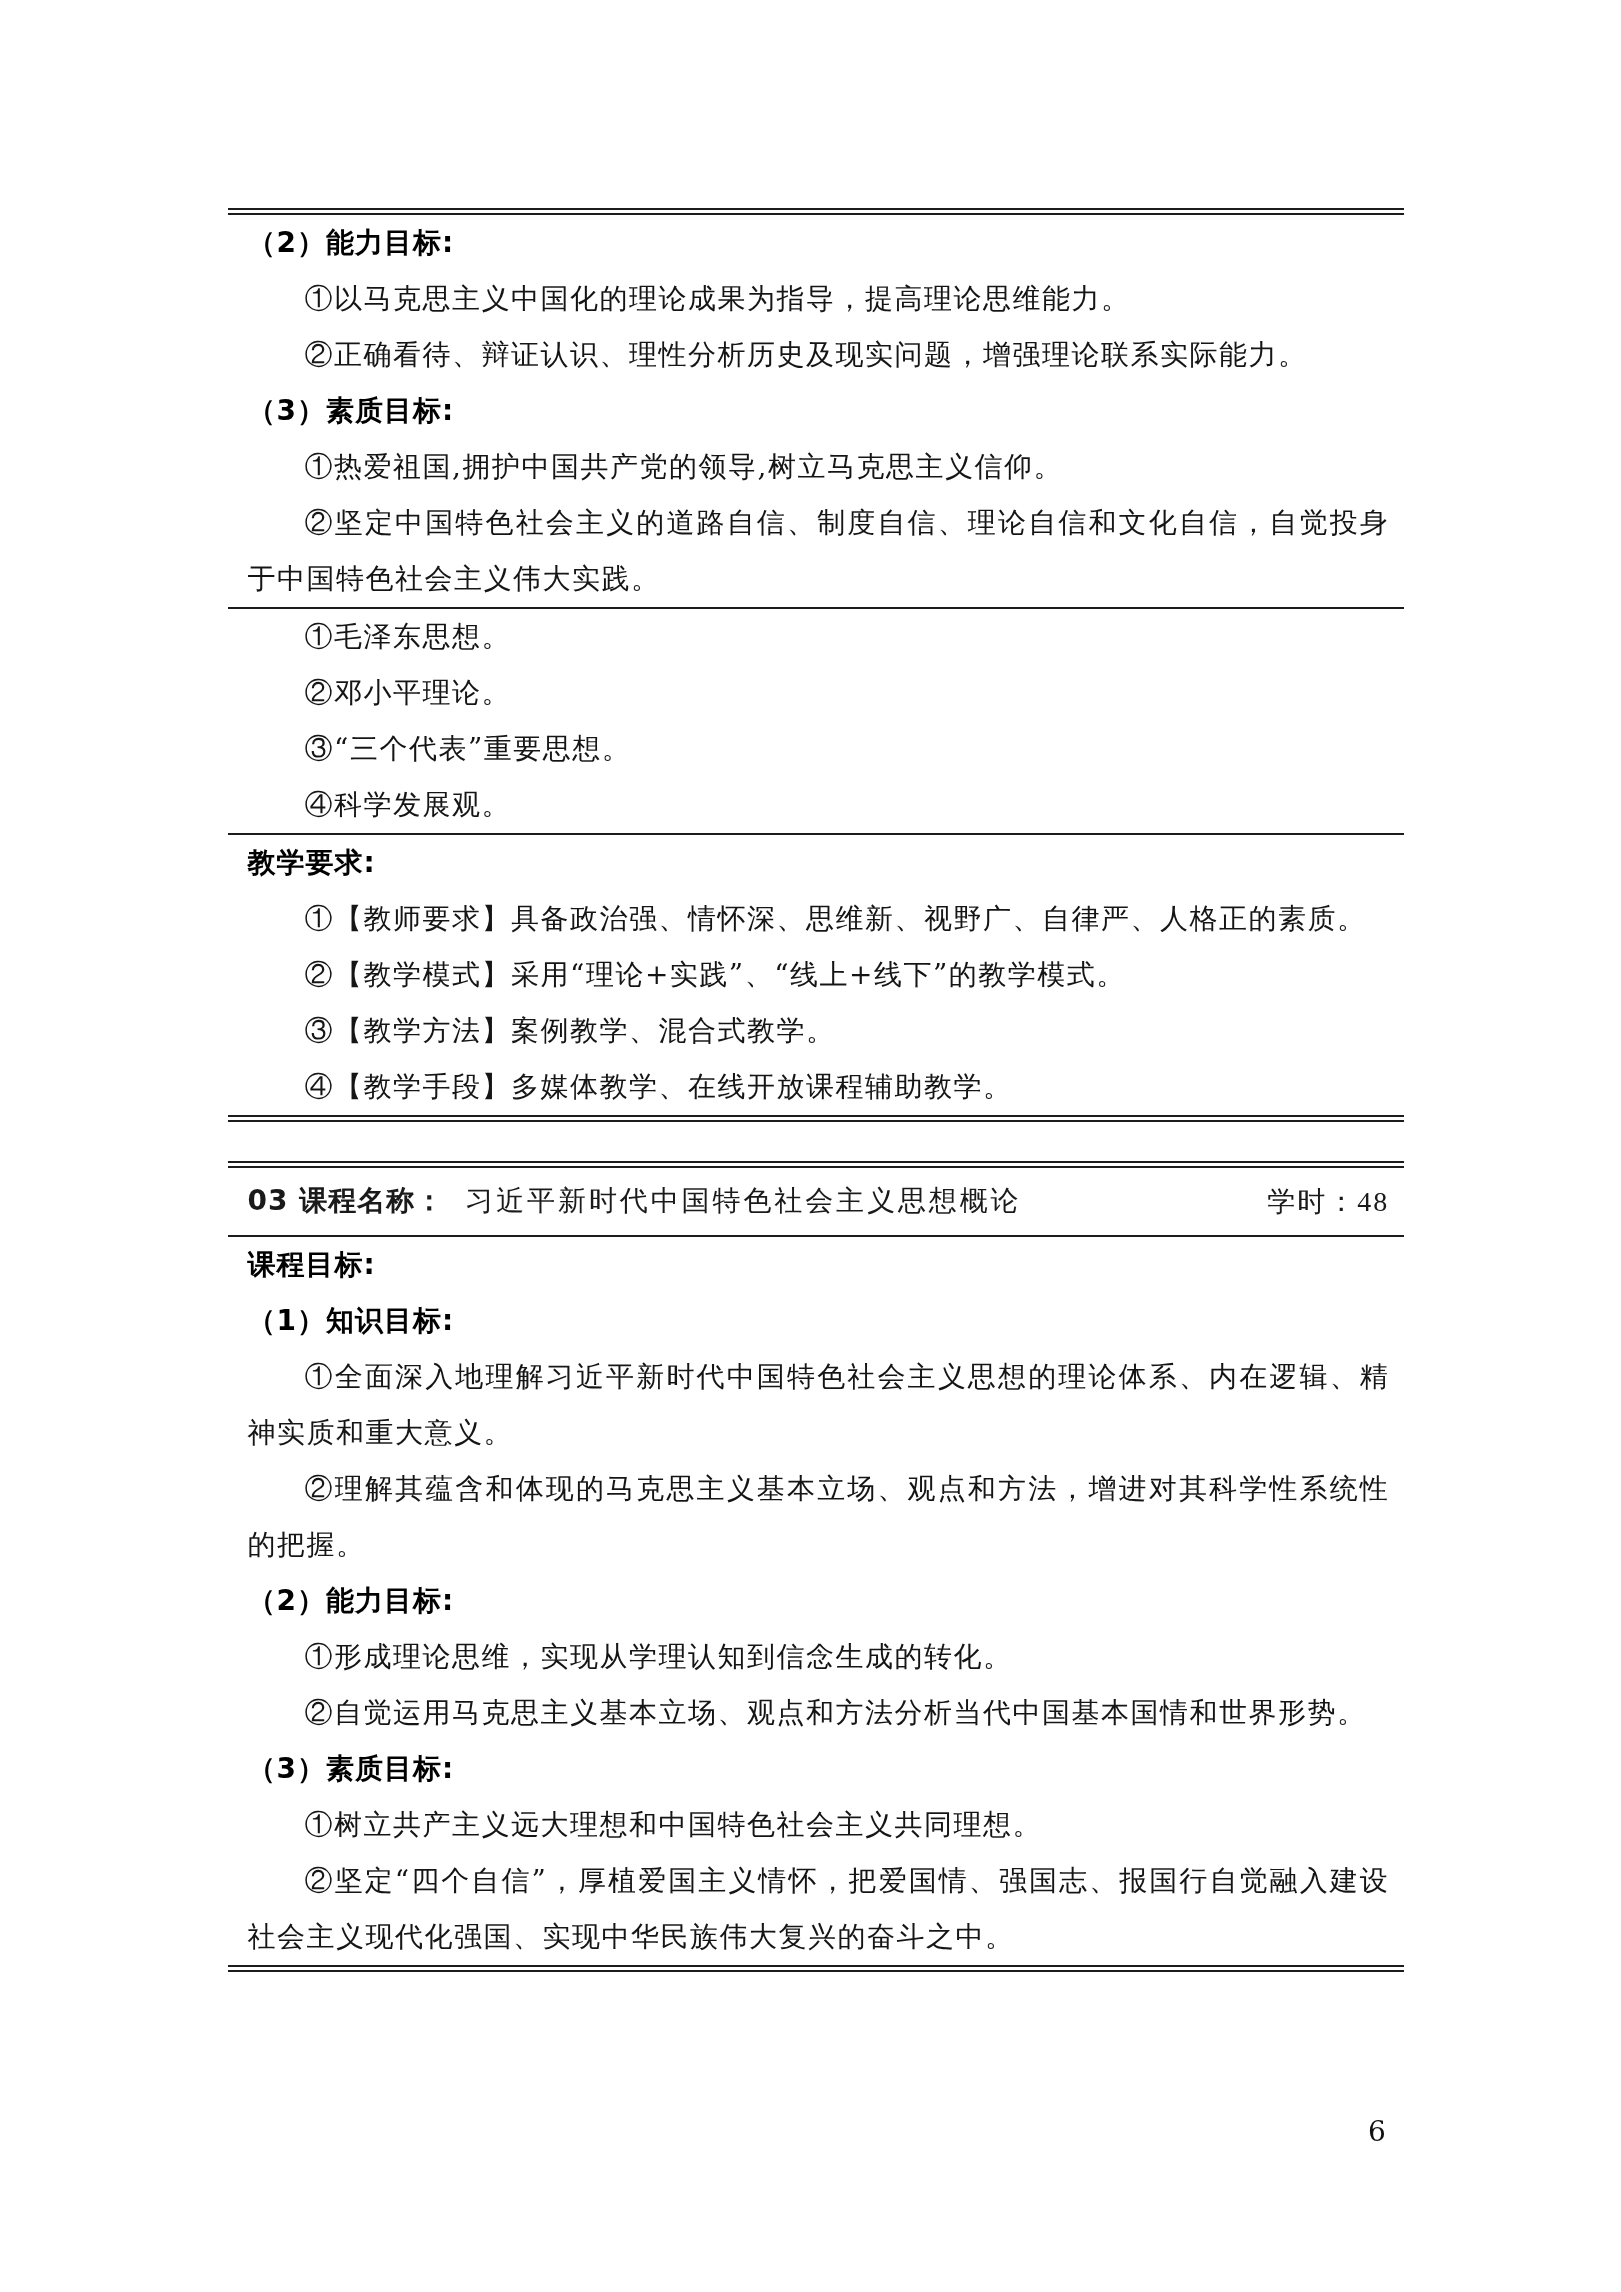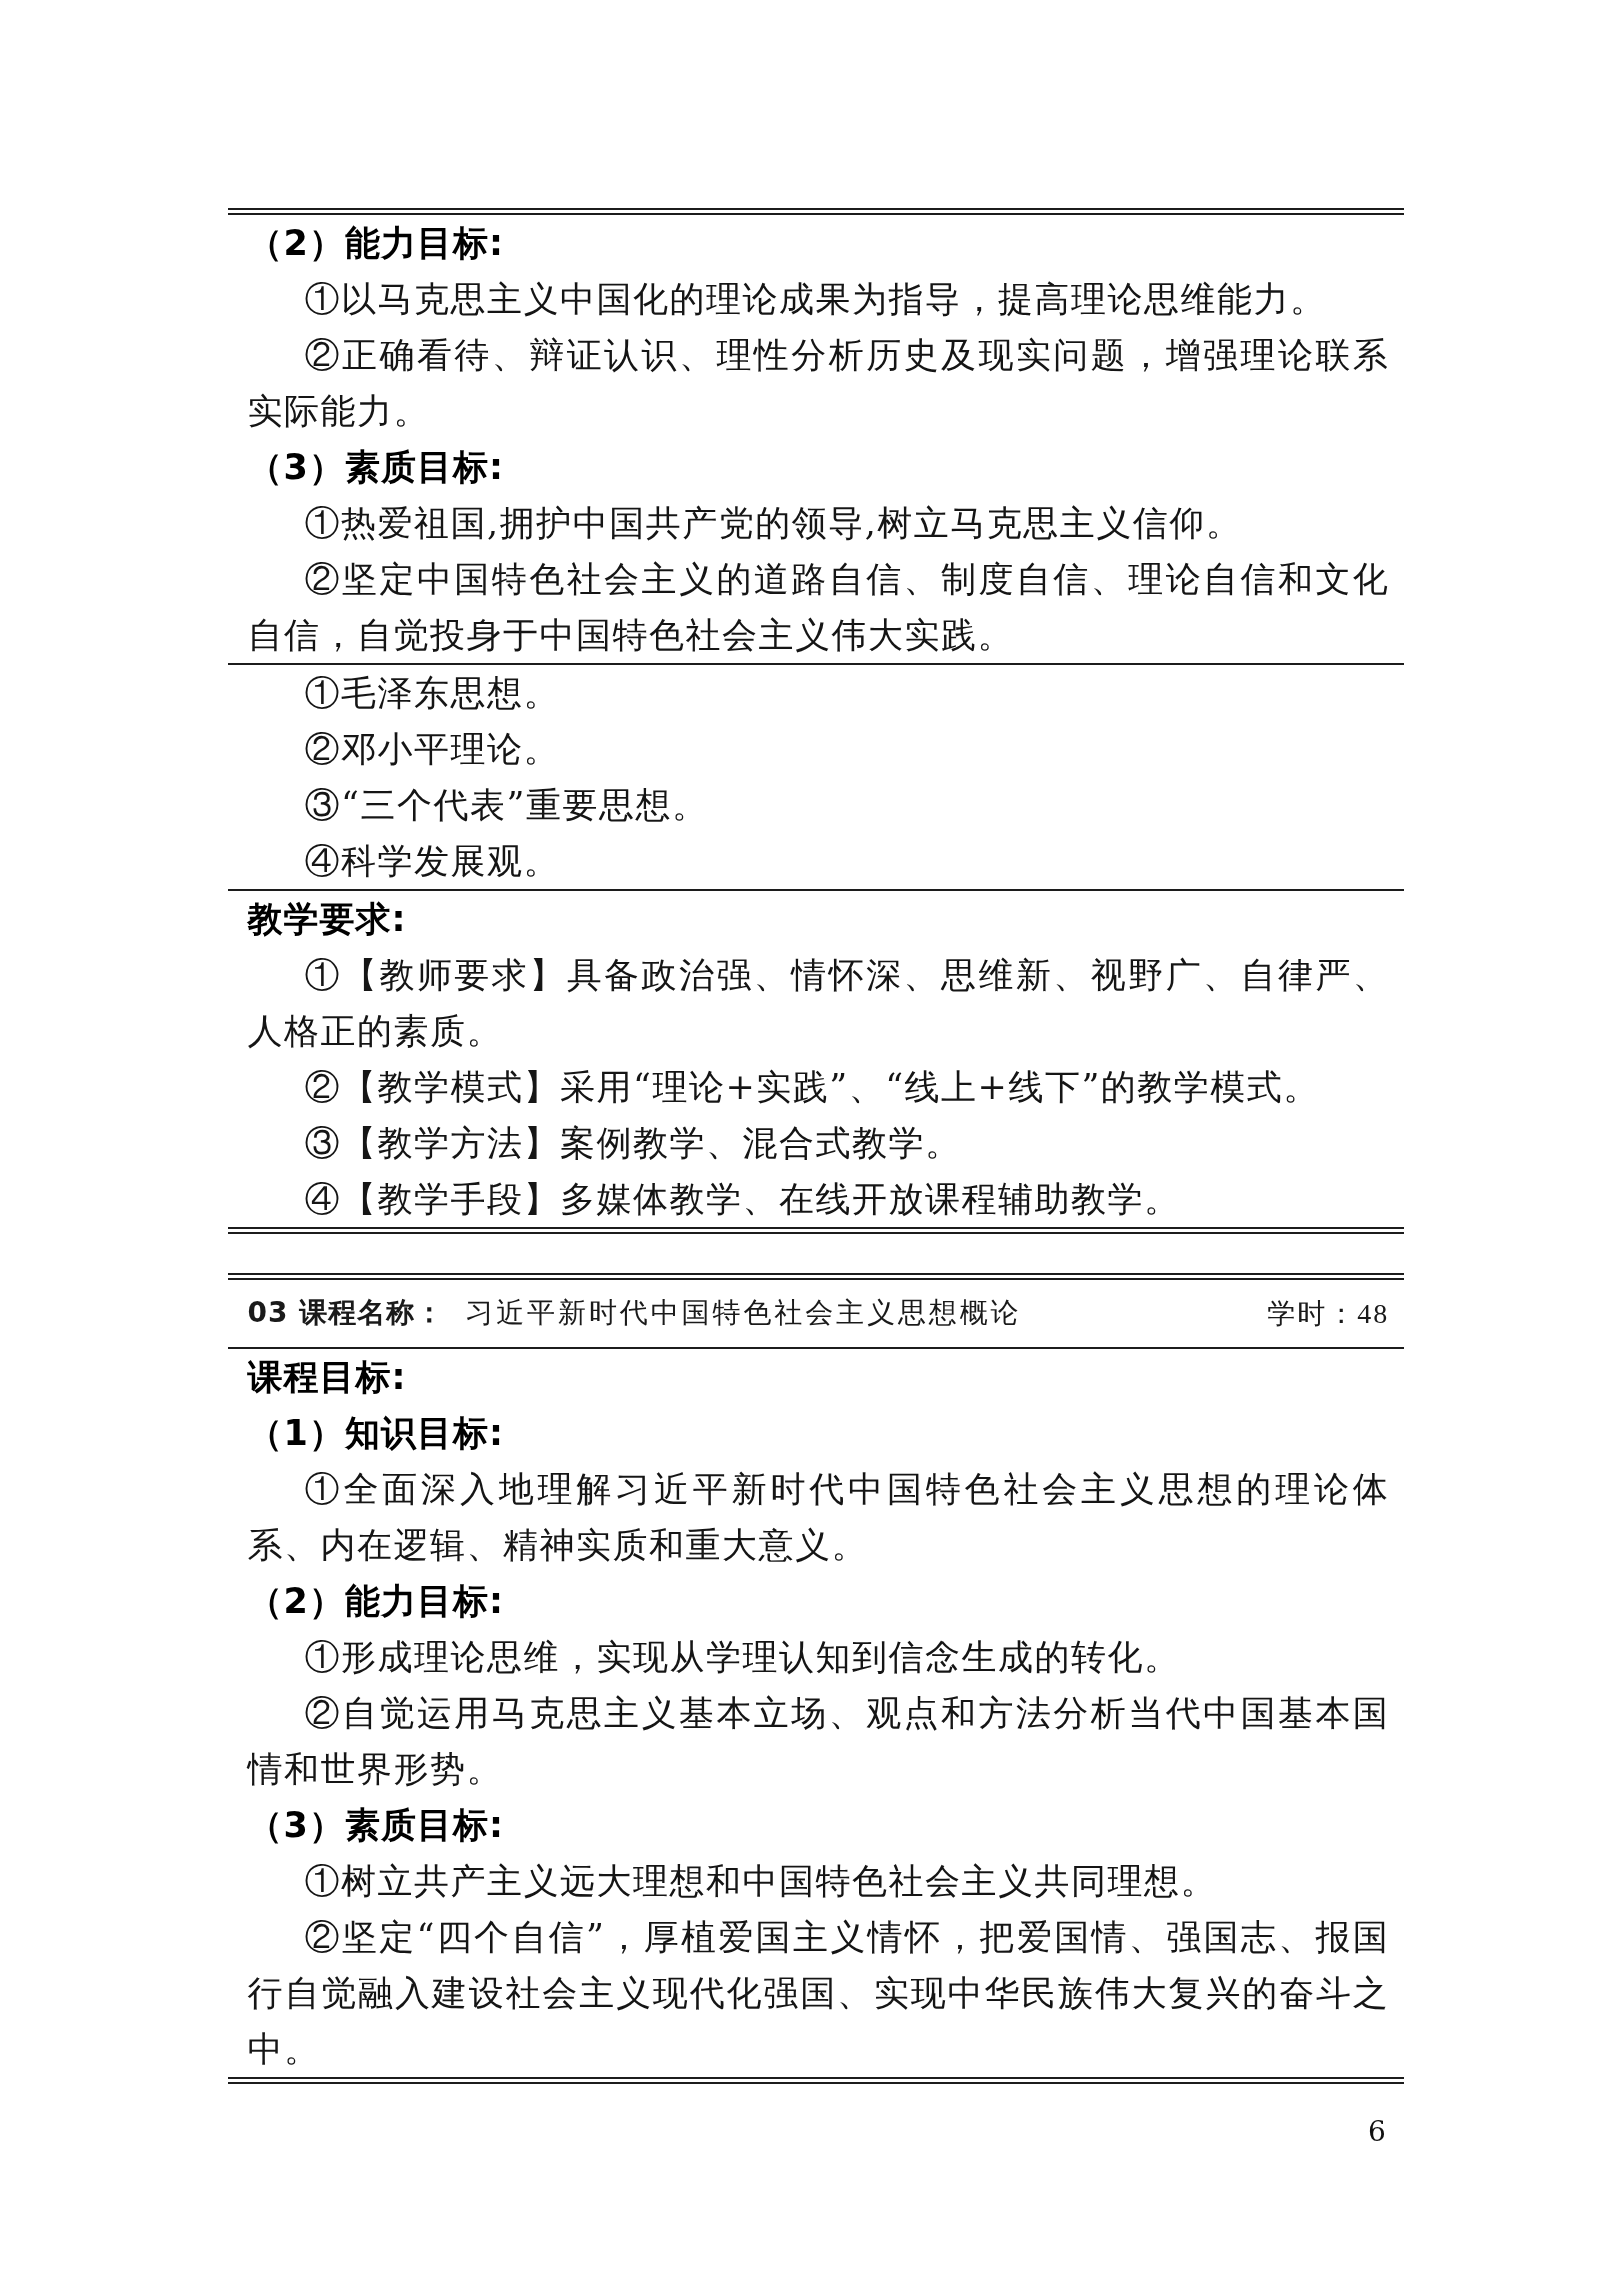--- a/index.html
+++ b/index.html
@@ -21,21 +21,21 @@
     height:2.9px;
     border-top:2px solid #1c1c1c;
     border-bottom:2px solid #1c1c1c;
   }
   .rule-single{
     height:0;
     border-top:2px solid #1c1c1c;
   }
   .row{
     font-family:"DejaVu Serif","Liberation Serif",serif;
-    font-size:35px;
+    font-size:28px;
     line-height:56px;
     padding:0 14.7px 0 19.6px;
     letter-spacing:1.5px;
     text-align:justify;
     color:#151515;
   }
   .row.head{
     font-family:"DejaVu Sans","Liberation Sans",sans-serif;
     font-weight:bold;
     letter-spacing:1px;
@@ -128,20 +128,21 @@
           <span>学时：</span><span>48</span>
         </span>
       </div>
 
       <div class="rule-single"></div>
 
       <div class="row head">课程目标:</div>
 
       <div class="row head">（1）知识目标:</div>
       <div class="row item">①全面深入地理解习近平新时代中国特色社会主义思想的理论体系、内在逻辑、精神实质和重大意义。</div>
+      <div class="row item">②理解其蕴含和体现的马克思主义基本立场、观点和方法，增进对其科学性系统性的把握。</div>
 
       <div class="row head">（2）能力目标:</div>
       <div class="row item">①形成理论思维，实现从学理认知到信念生成的转化。</div>
       <div class="row item">②自觉运用马克思主义基本立场、观点和方法分析当代中国基本国情和世界形势。</div>
 
       <div class="row head">（3）素质目标:</div>
       <div class="row item">①树立共产主义远大理想和中国特色社会主义共同理想。</div>
       <div class="row item">②坚定“四个自信”，厚植爱国主义情怀，把爱国情、强国志、报国行自觉融入建设社会主义现代化强国、实现中华民族伟大复兴的奋斗之中。</div>
 
       <div class="rule-double"></div>

